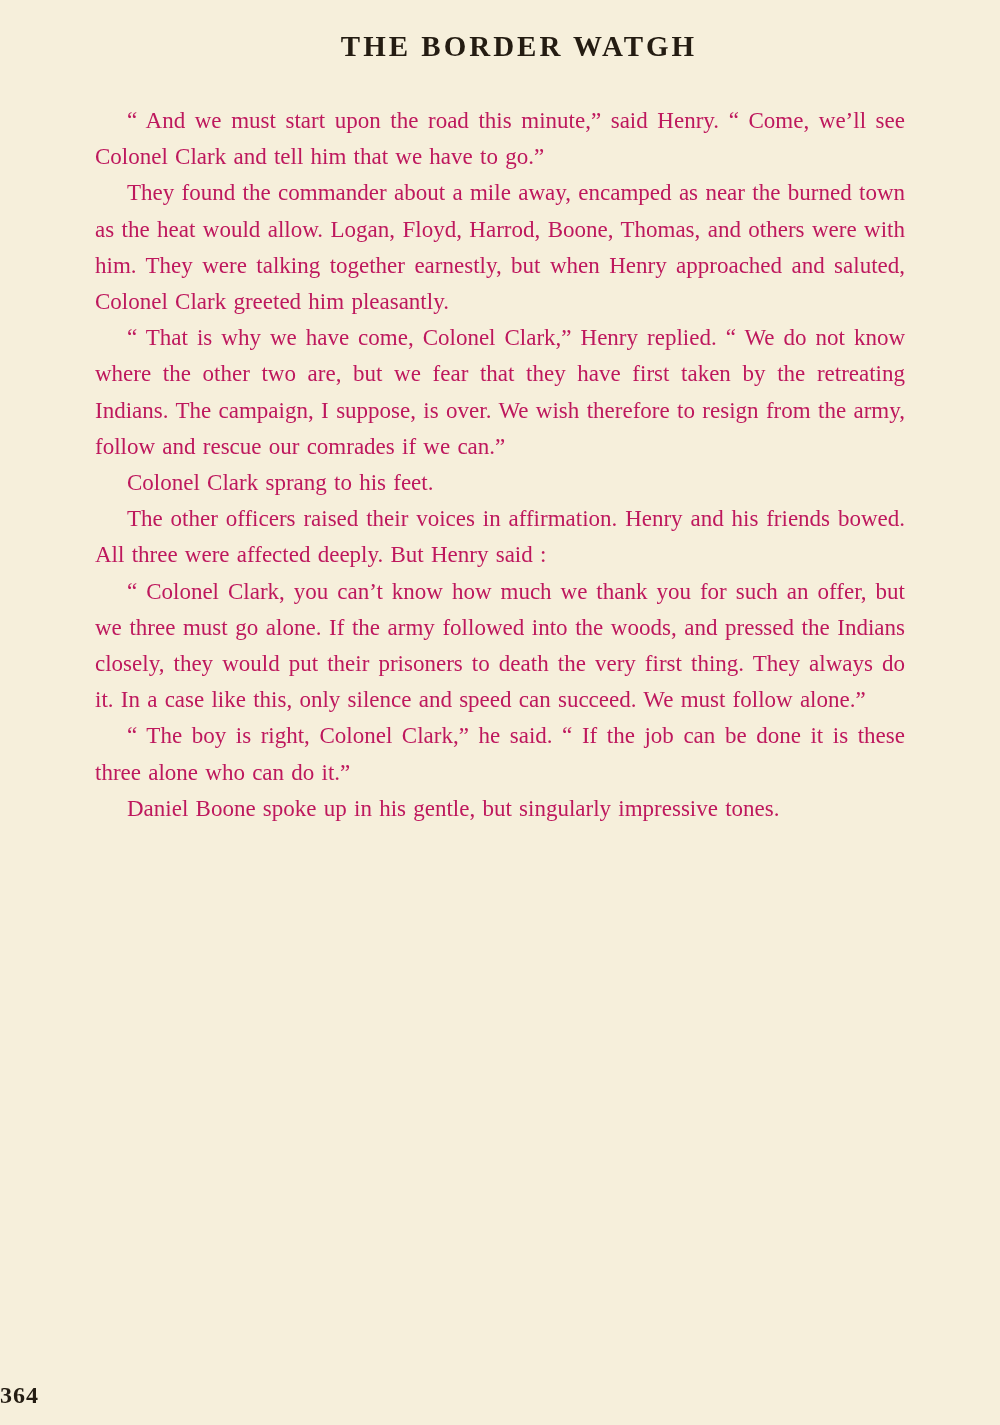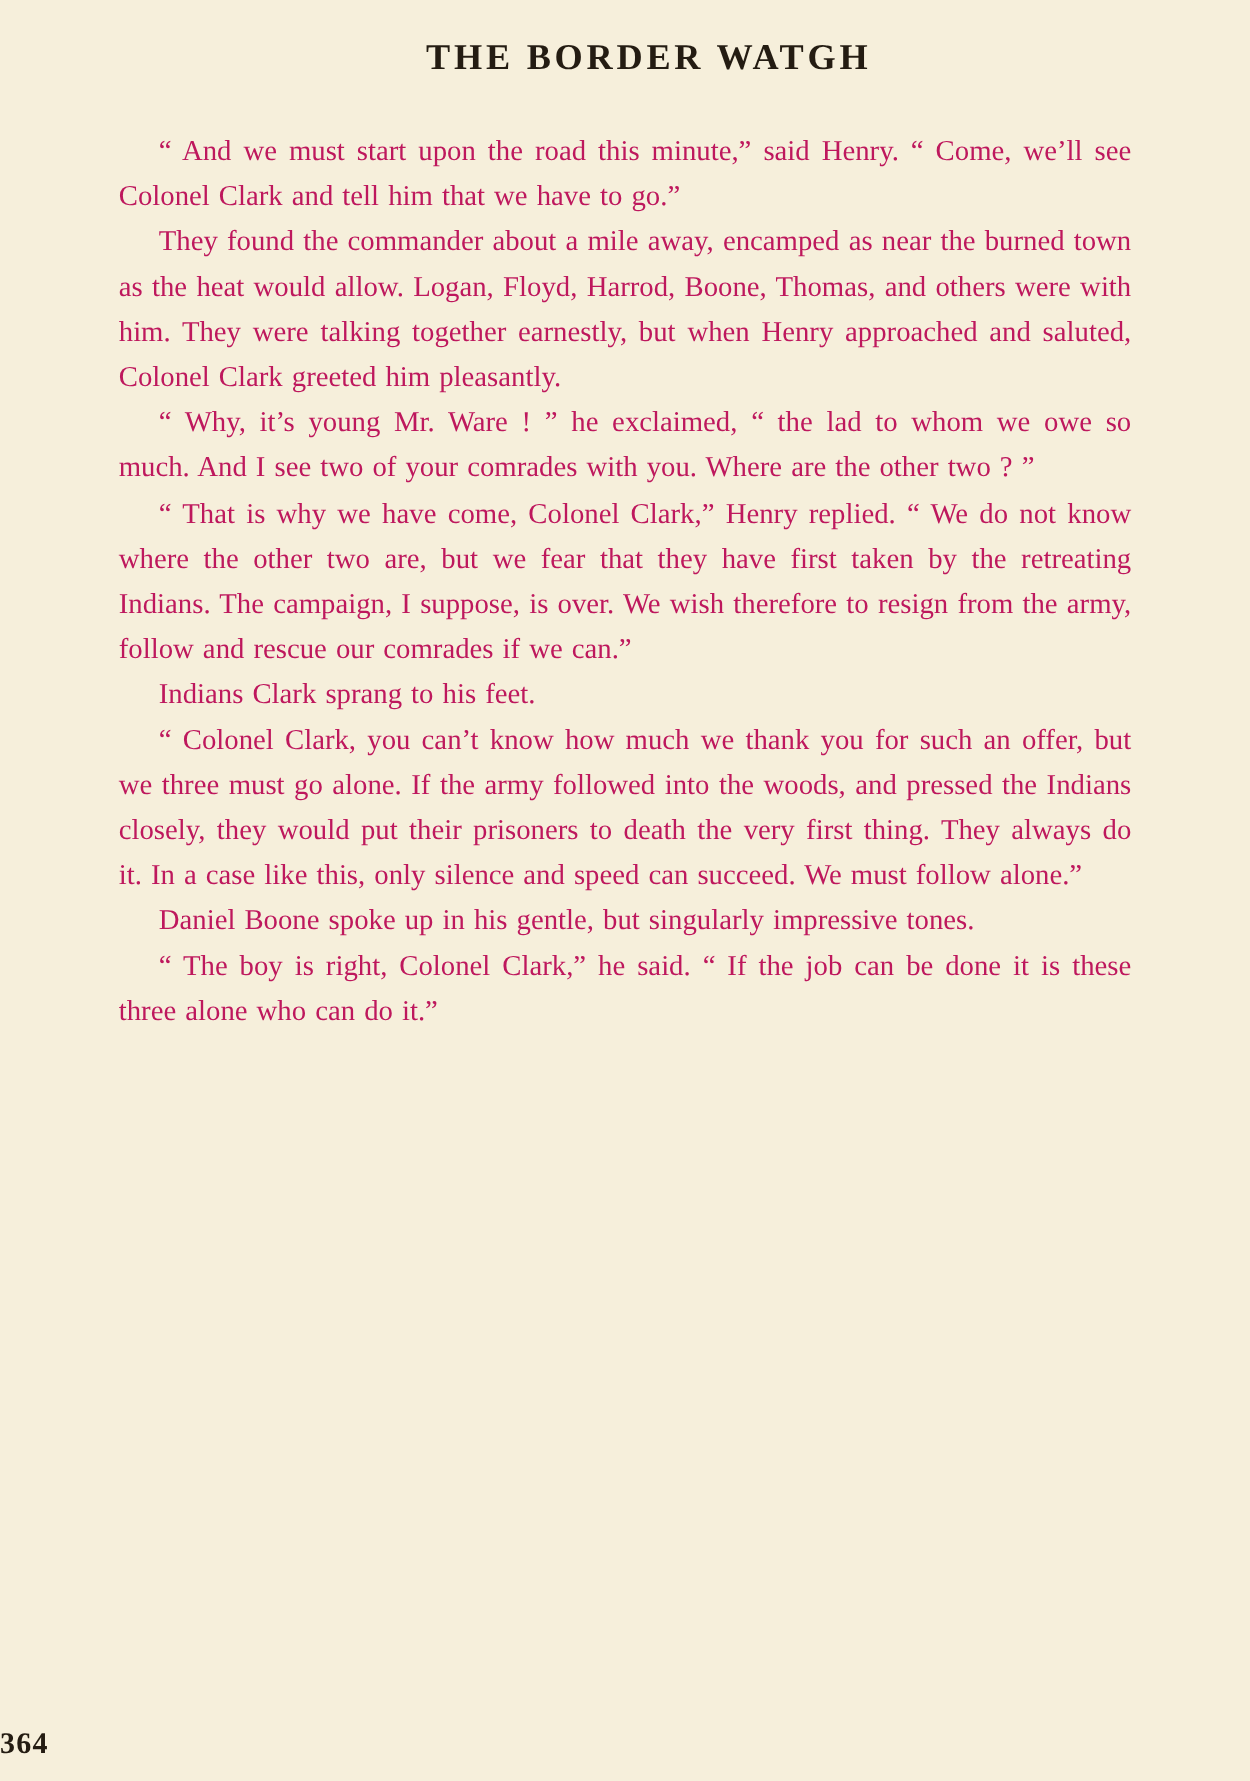--- a/index.html
+++ b/index.html
@@ -56,22 +56,22 @@
 </style>
 </head>
 <body>
 
 <div class="page">
   <h1 class="title">THE BORDER WATGH</h1>
 
   <div class="body-text" id="paragraphs">
       <p class="para">“ And we must start upon the road this minute,” said Henry.  “ Come, we’ll see Colonel Clark and tell him that we have to go.”</p>
       <p class="para">They found the commander about a mile away, encamped as near the burned town as the heat would allow.  Logan, Floyd, Harrod, Boone, Thomas, and others were with him. They were talking together earnestly, but when Henry approached and saluted, Colonel Clark greeted him pleasantly.</p>
-      <p class="para">“ Why, it’s young Mr. Ware ! ” he exclaimed, “ the lad to whom we owe so much.  And I see two of your comrades with you.  Where are the other two ? ”</p>
       <p class="para">“ That is why we have come, Colonel Clark,” Henry replied.  “ We do not know where the other two are, but we fear that they have first taken by the retreating Indians. The campaign, I suppose, is over.  We wish therefore to resign from the army, follow and rescue our comrades if we can.”</p>
-      <p class="para">Indians Clark sprang to his feet.</p>
+      <p class="para">Colonel Clark sprang to his feet.</p>
+      <p class="para">The other officers raised their voices in affirmation. Henry and his friends bowed.  All three were affected deeply.  But Henry said :</p>
       <p class="para">“ Colonel Clark, you can’t know how much we thank you for such an offer, but we three must go alone.  If the army followed into the woods, and pressed the Indians closely, they would put their prisoners to death the very first thing.  They always do it.  In a case like this, only silence and speed can succeed.  We must follow alone.”</p>
+      <p class="para">“ The boy is right, Colonel Clark,” he said.  “ If the job can be done it is these three alone who can do it.”</p>
       <p class="para">Daniel Boone spoke up in his gentle, but singularly impressive tones.</p>
-      <p class="para">“ The boy is right, Colonel Clark,” he said.  “ If the job can be done it is these three alone who can do it.”</p>
     </div>
 
   <div class="page-number">364</div>
 </div>
 
 </body></html>

